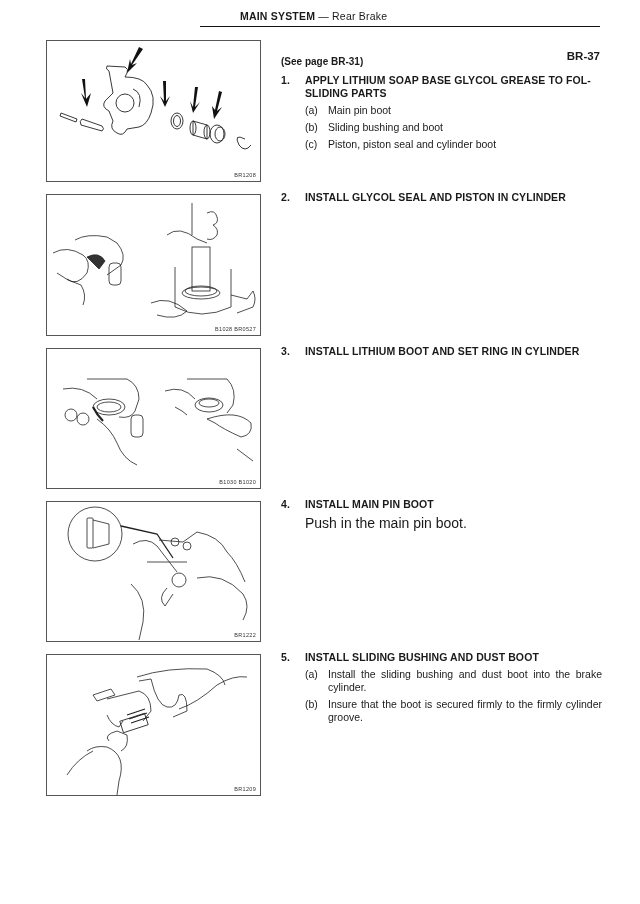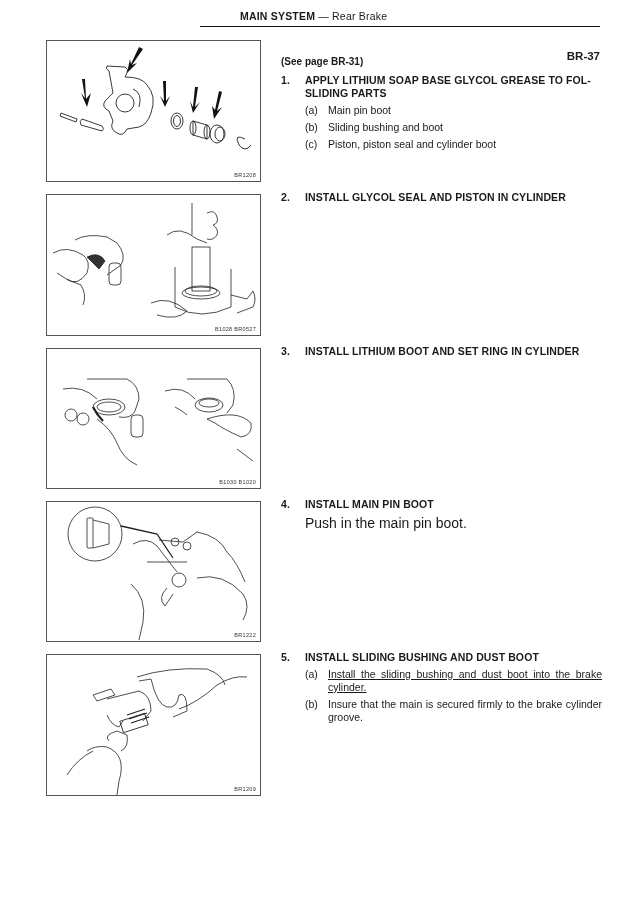--- a/index.html
+++ b/index.html
@@ -191,20 +191,20 @@
 </div>
 
 <div class="txt" style="top:651px;">
   <div class="step">
     <span class="num">5.</span>
     <span>INSTALL SLIDING BUSHING AND DUST BOOT</span>
   </div>
   <div class="sub-list">
     <div class="sub-item">
         <span class="lbl">(a)</span>
-        <span class="justify" style="width:274px;text-decoration:underline;">Install the sliding bushing and dust boot into the brake cylinder.</span>
+        <span class="justify" style="width:274px;">Install the sliding bushing and dust boot into the brake cylinder.</span>
       </div>
     <div class="sub-item">
         <span class="lbl">(b)</span>
-        <span class="justify" style="width:274px;">Insure that the main is secured firmly to the brake cylinder groove.</span>
+        <span class="justify" style="width:274px;">Insure that the boot is secured firmly to the firmly cylinder groove.</span>
       </div>
   </div>
 </div>
 
 </body></html>

